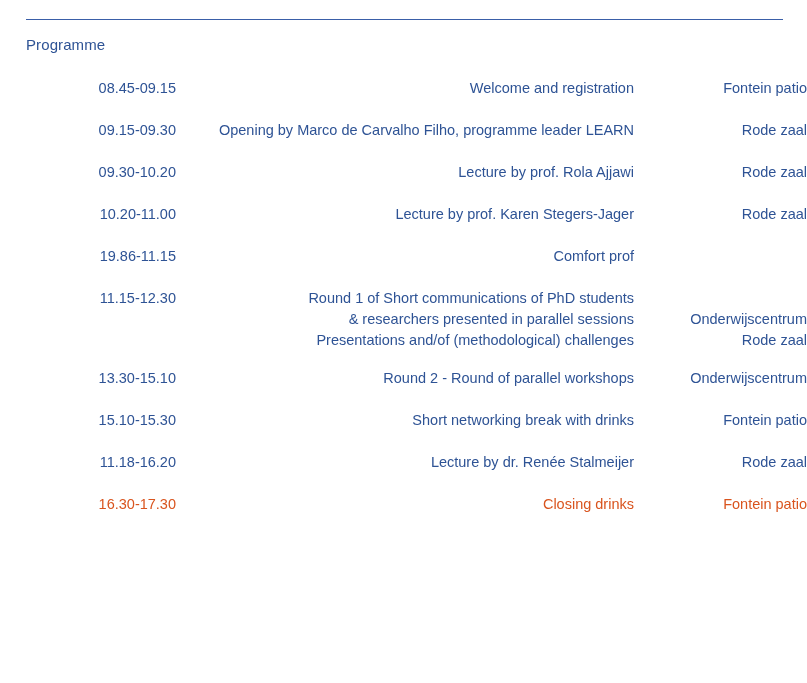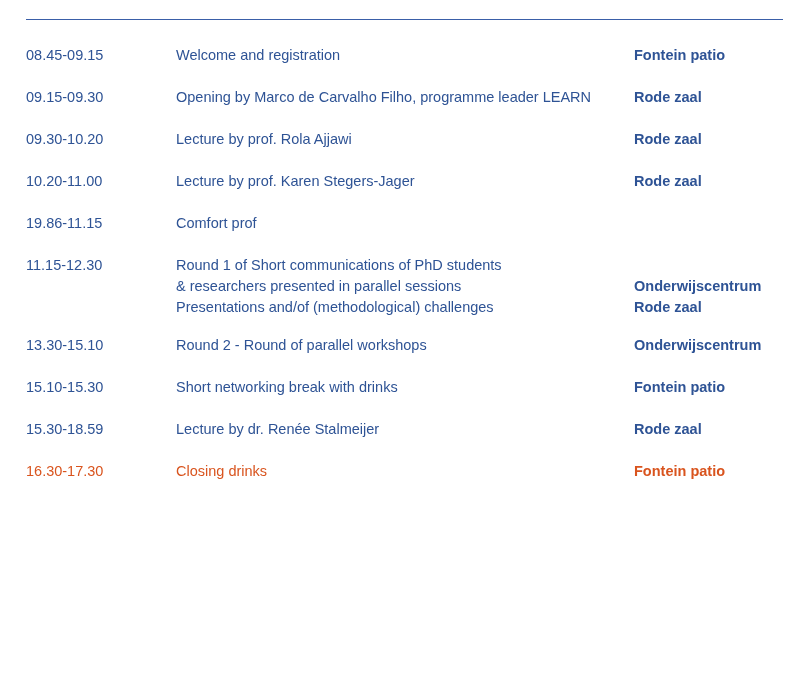--- a/index.html
+++ b/index.html
@@ -38,45 +38,47 @@
     font-size: 15px;
     font-weight: 400;
     padding: 0 0 0 26px;
     margin: 0 0 16px 0;
     letter-spacing: 0.1px;
   }
   table.schedule {
     border-collapse: collapse;
     width: 807px;
     table-layout: fixed;
+    text-align: right;
   }
   table.schedule td {
     vertical-align: top;
     font-size: 14.5px;
     color: #2e5395;
     padding: 0;
     line-height: 21px;
   }
   .col-time { width: 150px; padding-left: 26px !important; }
   .col-desc { width: 458px; }
-  .col-loc  { width: 173px; font-weight: bold; }
+  .col-loc  { width: 173px; }
   tr.row > td { padding-top: 9px !important; padding-bottom: 12px !important; }
   tr.row.tall > td { padding-bottom: 8px !important; }
   .accent { color: #d9541e !important; }
   .line { display: block; white-space: pre; }
   .spacer-line { display: block; height: 21px; }
 </style>
 </head>
 <body>
 
 <div class="page">
 
   <div class="top-rule"></div>
 
   <div class="content">
+    <h1 class="heading">Programme</h1>
     <table class="schedule">
       <tbody>
           <tr class="row">
             <td class="col-time">08.45-09.15</td>
             <td class="col-desc">
               <span class="line">Welcome and registration</span>
             </td>
             <td class="col-loc">
               <span class="line">Fontein patio</span>
             </td>
@@ -140,21 +142,21 @@
           <tr class="row">
             <td class="col-time">15.10-15.30</td>
             <td class="col-desc">
               <span class="line">Short networking break with drinks</span>
             </td>
             <td class="col-loc">
               <span class="line">Fontein patio</span>
             </td>
           </tr>
           <tr class="row">
-            <td class="col-time">15.30-18.59</td>
+            <td class="col-time">11.18-16.20</td>
             <td class="col-desc">
               <span class="line">Lecture by dr. Renée Stalmeijer</span>
             </td>
             <td class="col-loc">
               <span class="line">Rode zaal</span>
             </td>
           </tr>
           <tr class="row">
             <td class="col-time accent">16.30-17.30</td>
             <td class="col-desc accent">

